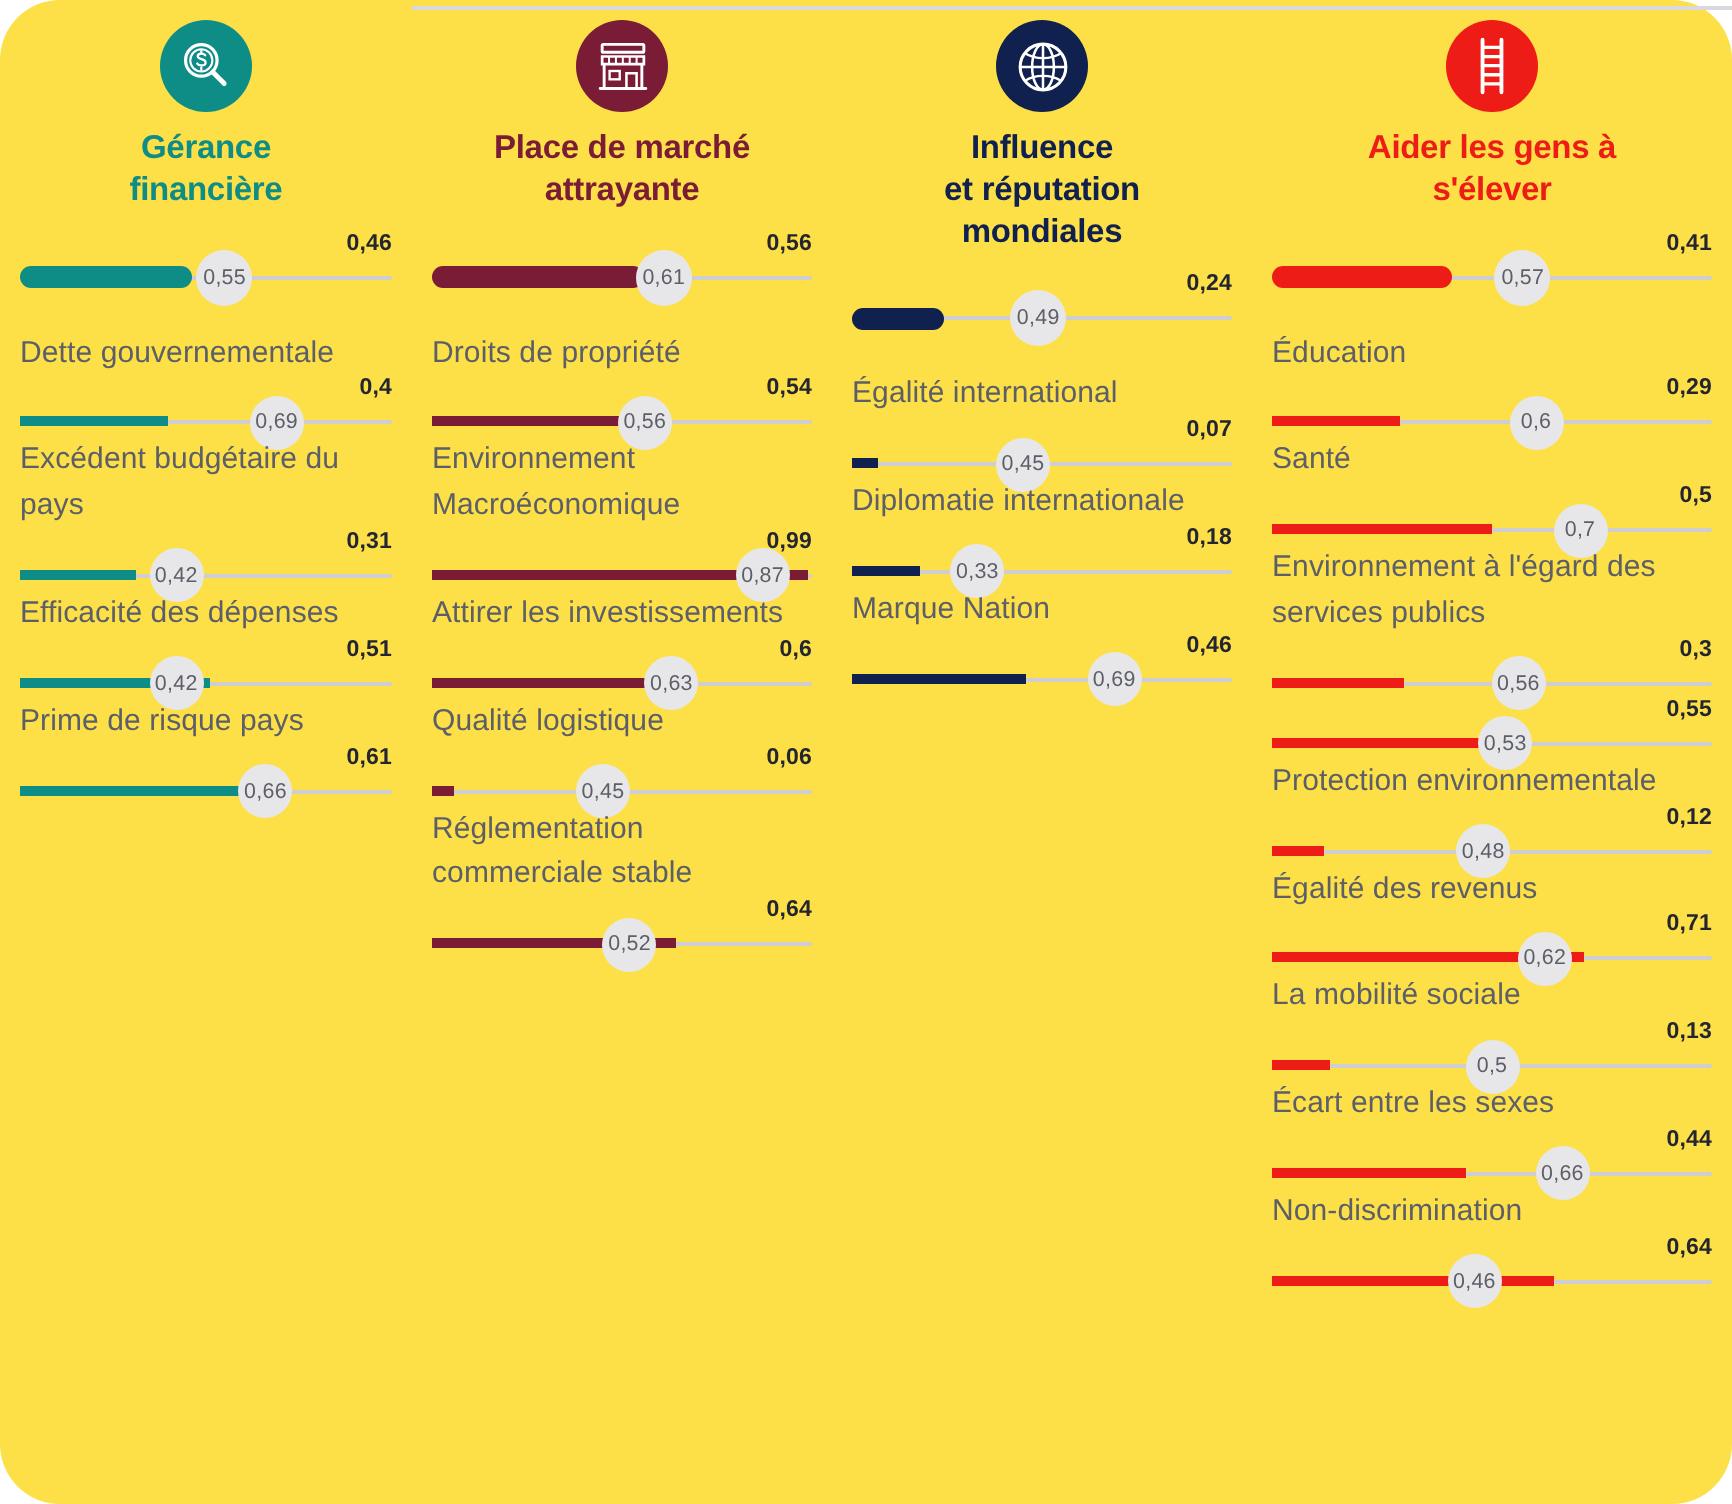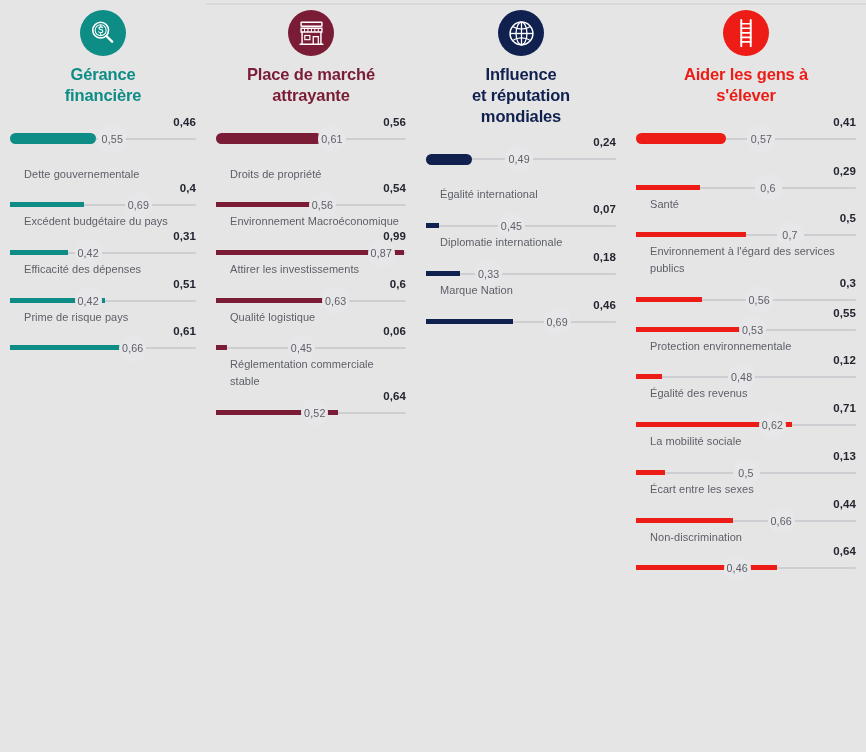--- a/index.html
+++ b/index.html
@@ -7,21 +7,22 @@
   html, body {
     margin: 0; padding: 0;
     width: 866px; height: 752px;
     background: #ffffff;
     font-family: "Liberation Sans", sans-serif;
     overflow: hidden;
   }
   #board {
     position: relative;
     width: 866px; height: 752px;
-    background: #e5e5e5;
+    background: #fde047;
+    border-radius: 30px;
   }
   
   .top-rule {
     position: absolute;
     left: 206px; top: 3px;
     width: 660px; height: 2px;
     background: #d9d9dd;
   }
   .columns {
     display: flex;
@@ -57,26 +58,25 @@
     font-weight: bold;
     line-height: 1.26;
     letter-spacing: -0.15px;
     white-space: pre-line;
   }
 
   
   .rows { margin-top: 9px; }
   .row { position: relative; }
   .row-label {
-    font-size: 11px;
+    font-size: 15px;
     color: #5d5f68;
     line-height: 1.52;
     letter-spacing: 0.05px;
     margin-bottom: 1px;
-    margin-left: 14px;
   }
   .slider-wrap {
     position: relative;
     height: 30px;
   }
   .max-val {
     position: absolute;
     right: 0; top: 0;
     font-size: 11.5px;
     font-weight: bold;
@@ -377,20 +377,21 @@
       <div class="track"></div>
       <div class="fill" style="width:41%;background:#ED1C16;"></div>
       <div class="knob" style="left:56.99999999999999%;">
                 <span>0,57</span>
               </div>
     </div>
   </div>
       <div class="head-gap"></div>
 
   <div class="row ">
+    <div class="row-label">Éducation</div>
     <div class="slider-wrap">
       <div class="max-val">0,29</div>
       <div class="track"></div>
       <div class="fill" style="width:28.999999999999996%;background:#ED1C16;"></div>
       <div class="knob" style="left:60%;">
                 <span>0,6</span>
               </div>
     </div>
   </div>
   <div class="row ">

